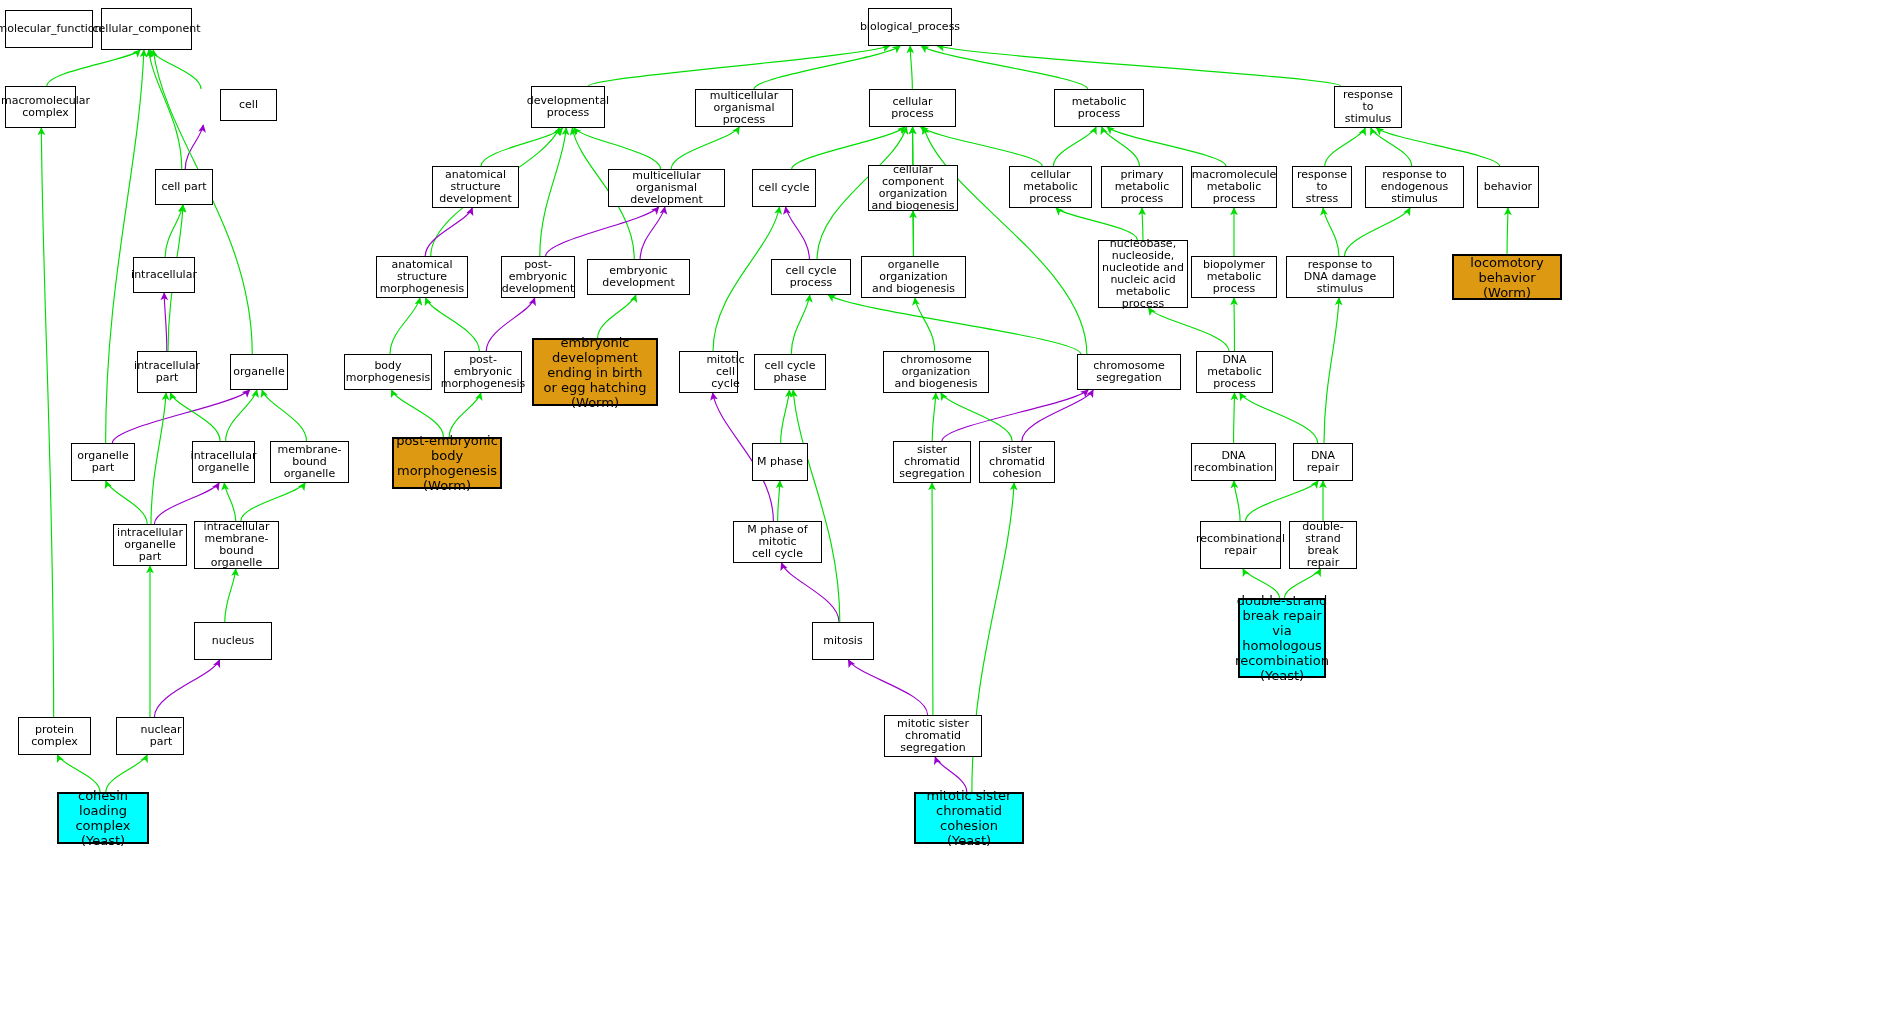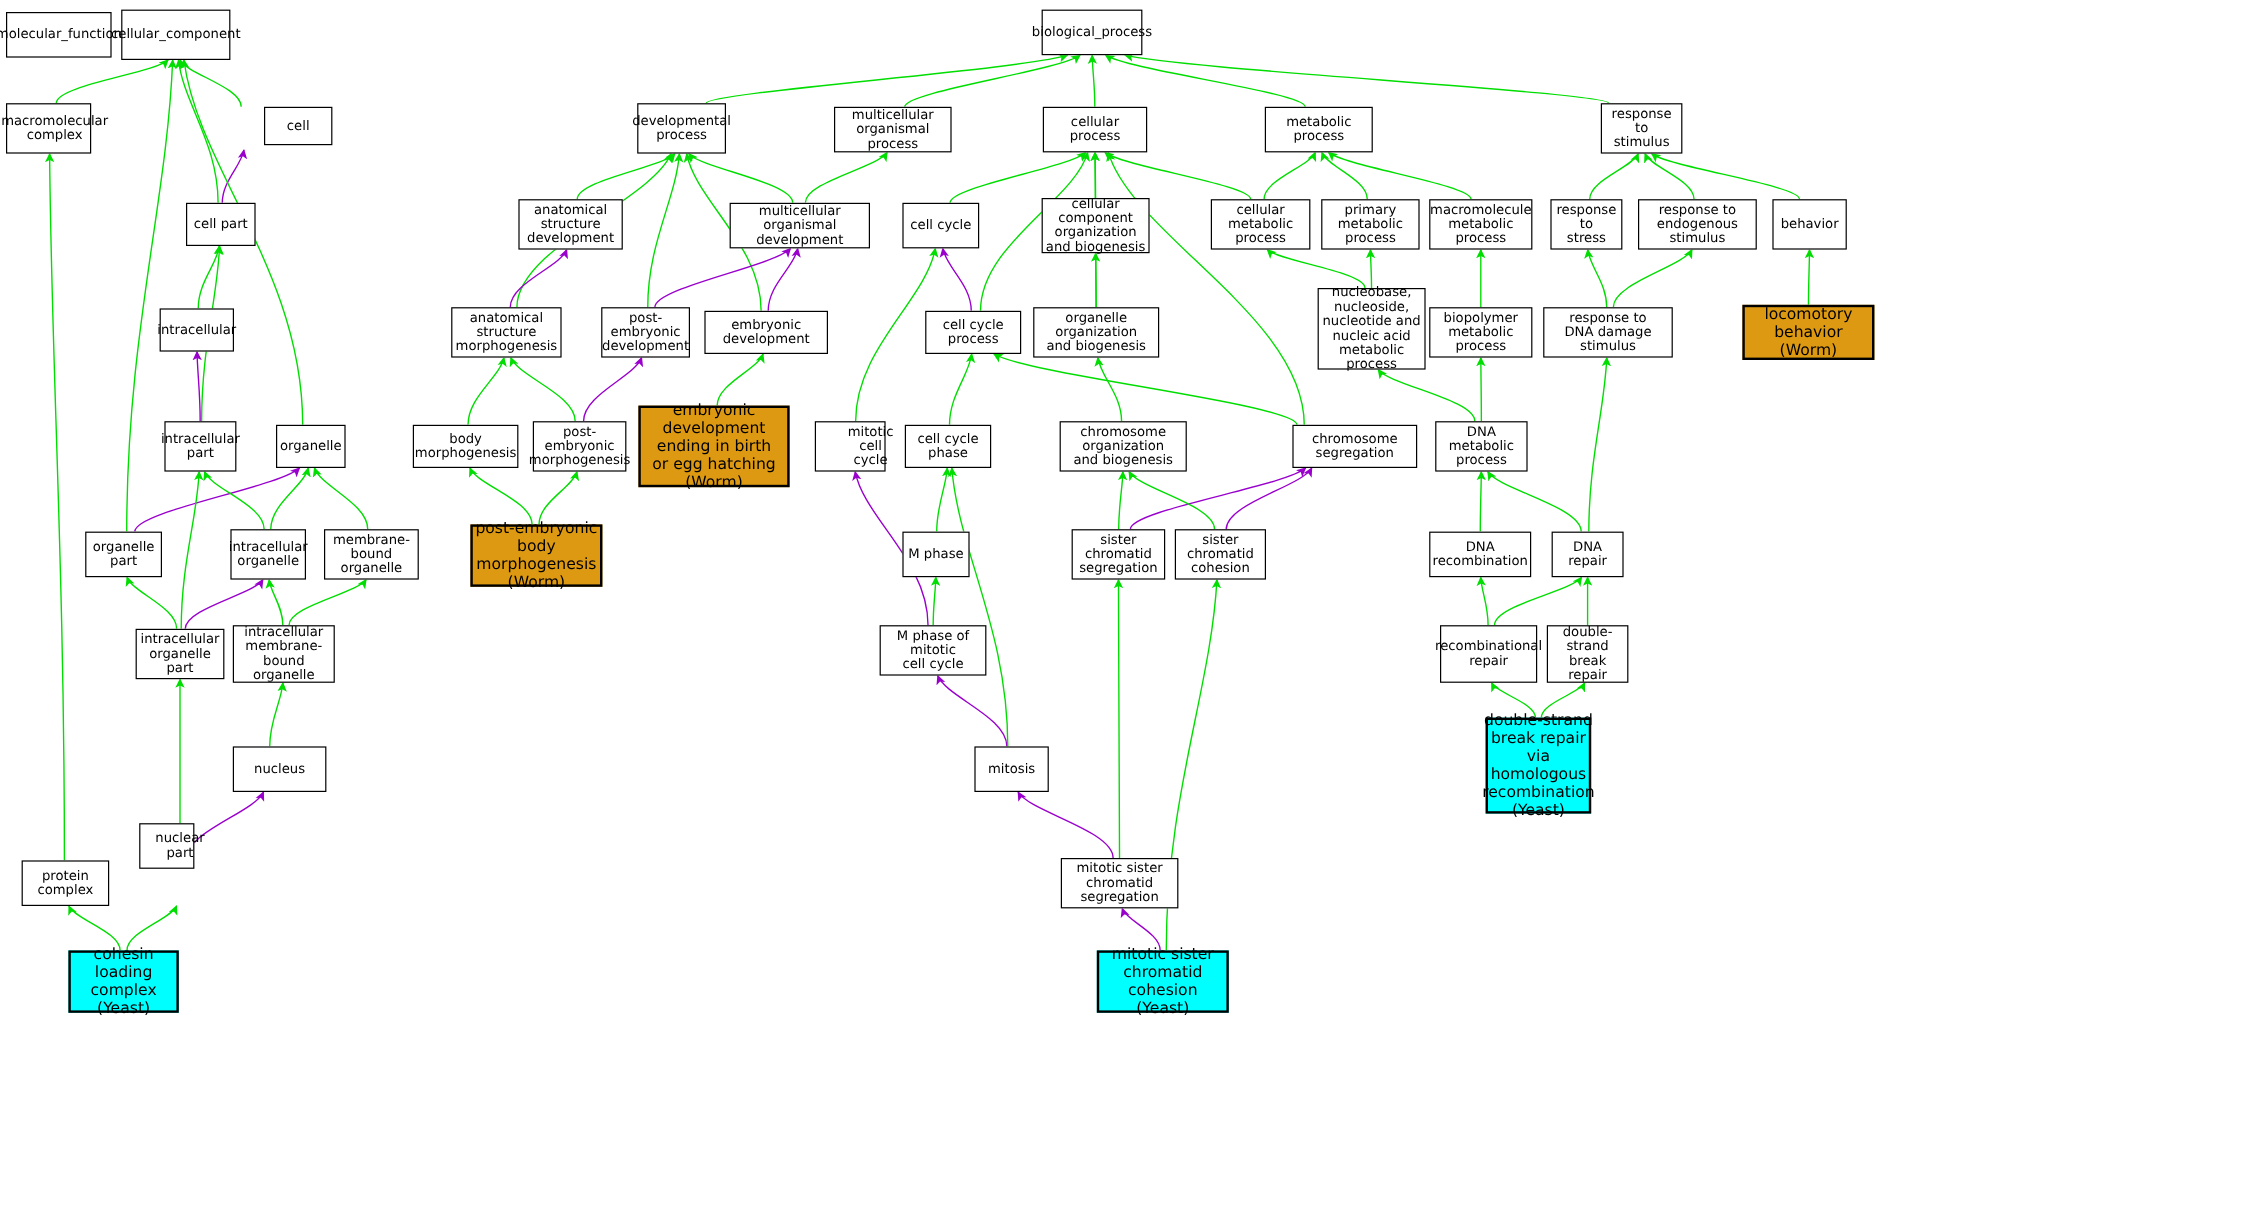--- a/index.html
+++ b/index.html
@@ -235,21 +235,21 @@
       <div class="node" style="left: 1289px; top: 521px; width: 68px; height: 48px;">double-strand
 break repair</div>
       <div class="node" style="left: 194px; top: 622px; width: 78px; height: 38px;">nucleus</div>
       <div class="node" style="left: 812px; top: 622px; width: 62px; height: 38px;">mitosis</div>
       <div class="node cyan" style="left: 1238px; top: 598px; width: 88px; height: 80px;">double-strand
 break repair
 via homologous
 recombination
 (Yeast)</div>
       <div class="node" style="left: 18px; top: 717px; width: 73px; height: 38px;">protein complex</div>
-      <div class="node" style="left: 116px; top: 686px; width: 46px; height: 38px; padding-left: 24px;">nuclear part</div>
+      <div class="node" style="left: 116px; top: 717px; width: 68px; height: 38px; padding-left: 24px;">nuclear part</div>
       <div class="node" style="left: 884px; top: 715px; width: 98px; height: 42px;">mitotic sister
 chromatid segregation</div>
       <div class="node cyan" style="left: 57px; top: 792px; width: 92px; height: 52px;">cohesin loading
 complex
 (Yeast)</div>
       <div class="node cyan" style="left: 914px; top: 792px; width: 110px; height: 52px;">mitotic sister
 chromatid cohesion
 (Yeast)</div>
     </div>
 </div>

